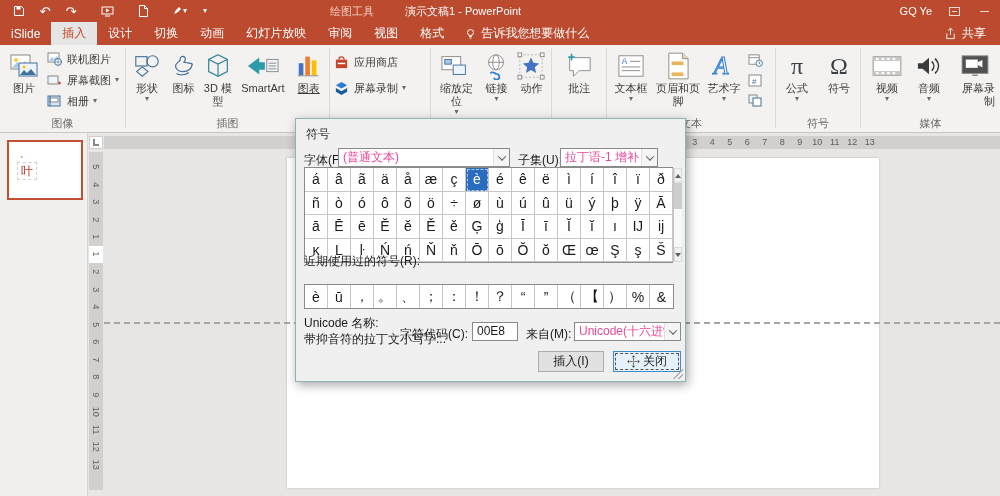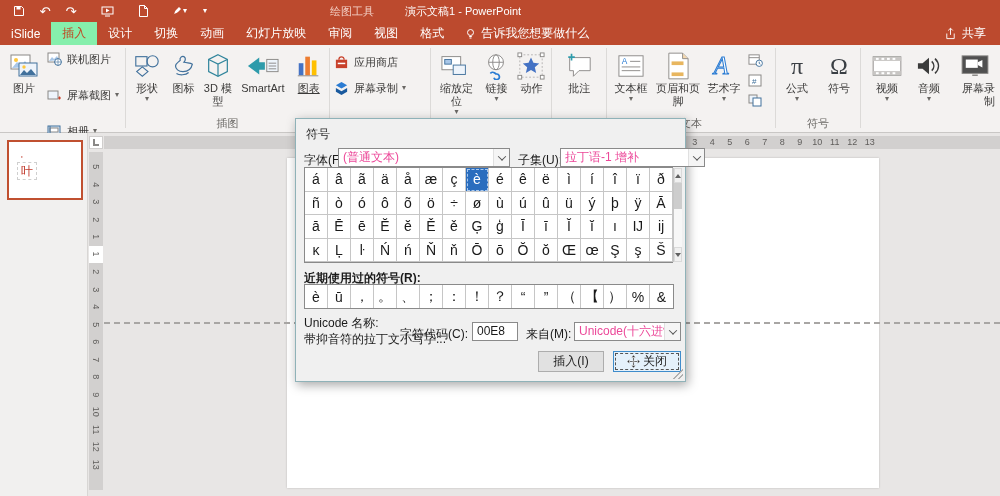--- a/index.html
+++ b/index.html
@@ -18,33 +18,33 @@
   .tb-right { position:absolute; right:8px; top:0; height:22px; display:flex; align-items:center; gap:14px; }
   .tb-user { font-size:11px; color:#fff; }
   .winbtn { width:16px; height:12px; display:flex; align-items:center; justify-content:center; }
   .ribbon-opt { width:11px; height:9px; border:1px solid #f0d7cf; position:relative; }
   .ribbon-opt::after { content:""; position:absolute; left:2px; top:3px; width:5px; height:1px; background:#f0d7cf; }
   .min-glyph { width:9px; height:1px; background:#f0d7cf; }
 
   
   .tabrow { position:absolute; left:0; top:22px; width:1000px; height:23px; background:#bc4a2e; display:flex; align-items:stretch; }
   .tab { padding:0 11px; display:flex; align-items:center; color:#fff; font-size:12px; cursor:default; white-space:nowrap; }
-  .tab.active { background:#86efac; color:#c3431f; }
+  .tab.active { background:#e5e5e5; color:#c3431f; }
   .tellme { display:flex; align-items:center; gap:5px; color:#fff; padding:0 10px; font-size:12px; white-space:nowrap; }
   .tab-right { margin-left:auto; display:flex; align-items:center; gap:5px; padding-right:14px; color:#fff; font-size:12px; }
 
   
   .ribbon { position:absolute; left:0; top:45px; width:1000px; height:88px; background:#f4f2f1; border-bottom:1px solid #c9c7c5; display:flex; }
   .rgroup { display:flex; flex-direction:column; height:100%; }
   .gbody { flex:1; display:flex; align-items:flex-start; padding:3px 3px 0 3px; gap:1px; }
   .glabel { height:16px; text-align:center; font-size:11px; color:#6a6865; line-height:14px; }
   .gsep { width:1px; background:#dcdad8; margin:3px 0 4px 0; }
   .rbtn { display:flex; flex-direction:column; align-items:center; text-align:center; padding:2px 2px 0 2px; font-size:11px; color:#3b3a39; line-height:13px; }
   .rbtn .ric { height:32px; display:flex; align-items:center; justify-content:center; }
-  .rcol { display:flex; flex-direction:column; justify-content:flex-start; gap:18px; padding-top:2px; }
+  .rcol { display:flex; flex-direction:column; justify-content:flex-start; gap:3px; padding-top:2px; }
   .rsm { display:flex; align-items:center; gap:4px; font-size:11px; color:#3b3a39; height:18px; white-space:nowrap; }
   .rsm .sic { width:17px; height:16px; display:flex; align-items:center; justify-content:center; }
   .dd { font-size:8px; color:#6a6865; line-height:8px; }
   .two-line { width:46px; }
   .glyph-ic { font-size:24px; color:#3a3f44; font-family:"Liberation Serif","DejaVu Serif",serif; }
   .rcol-mini { display:flex; flex-direction:column; gap:2px; padding-top:3px; }
   .mini { width:20px; height:18px; display:flex; align-items:center; justify-content:center; border:1px solid transparent; }
 
   
   .main { position:absolute; left:0; top:133px; width:1000px; height:363px; background:#e8e6e5; }
@@ -74,21 +74,21 @@
   .symgrid-wrap { position:absolute; left:8px; top:48px; width:369px; height:96px; border:1px solid #8a8a8a; background:#fff; display:flex; }
   .symgrid { display:grid; grid-template-columns:repeat(16,23px); grid-auto-rows:23.5px; }
   .symcell { border-right:1px solid #c6c6c6; border-bottom:1px solid #c6c6c6; display:flex; align-items:center; justify-content:center; font-size:14px; color:#1a1a1a; background:#fff; }
   .symcell.selected { background:#2a6dbe; color:#fff; outline:1px dashed #a9c9ef; outline-offset:-2px; }
   .sb { width:14px; background:#f0f0f0; border-left:1px solid #c6c6c6; display:flex; flex-direction:column; }
   .sb-btn { height:15px; background:#f0f0f0; border:1px solid #dadada; display:flex; align-items:center; justify-content:center; }
   .tri-up { width:0; height:0; border-left:3px solid transparent; border-right:3px solid transparent; border-bottom:4px solid #606060; }
   .tri-dn { width:0; height:0; border-left:3px solid transparent; border-right:3px solid transparent; border-top:4px solid #606060; }
   .sb-track { flex:1; position:relative; background:#f7f7f7; }
   .sb-thumb { position:absolute; left:0; top:0; width:100%; height:26px; background:#cdcdcd; }
-  .recent-label { position:absolute; left:8px; top:151px; font-size:12px; color:#1a1a1a;font-weight:bold; }
+  .recent-label { position:absolute; left:8px; top:134px; font-size:12px; color:#1a1a1a; }
   .recent-row { position:absolute; left:8px; top:165px; display:flex; border:1px solid #8a8a8a; background:#fff; }
   .recent-row .symcell { width:23px; height:23px; border-bottom:none; }
   .recent-row .symcell:last-child { border-right:none; }
   .uni-label { position:absolute; left:8px; top:196px; font-size:12px; color:#1a1a1a; }
   .uni-value { position:absolute; left:8px; top:212px; font-size:12px; color:#1a1a1a; max-width:150px; white-space:nowrap; overflow:hidden; }
   .cc-label { position:absolute; left:104px; top:207px; font-size:12px; color:#1a1a1a; }
   .cc-input { position:absolute; left:176px; top:203px; width:46px; height:19px; background:#fff; border:1px solid #8a8a8a; font-size:12px; padding-left:4px; line-height:17px; color:#1a1a1a; }
   .from-label { position:absolute; left:230px; top:207px; font-size:12px; color:#1a1a1a; }
   .dlg-buttons { position:absolute; left:0; top:232px; width:100%; height:24px;text-align:right; }
   .btn { position:absolute; height:21px; background:#e1e1e1; border:1px solid #adadad; font-size:12px; color:#1a1a1a; display:flex; align-items:center; justify-content:center; gap:3px; }
@@ -134,20 +134,29 @@
             <path d="M2 10c2-1 1-3 3-5l3-3 2 2-3 3c-2 2-4 1-5 3z" fill="#fff"></path>
           </svg>
         <span class="dd" style="color:#fff">▾</span>
       </div>
       <div class="qbtn">
         <span class="dd" style="color:#fff">▾</span>
       </div>
     </div>
     <div class="tb-context">绘图工具</div>
     <div class="tb-doc">演示文稿1 - PowerPoint</div>
+    <div class="tb-right">
+      <span class="tb-user">GQ Ye</span>
+      <span class="winbtn">
+          <span class="ribbon-opt"></span>
+        </span>
+      <span class="winbtn">
+          <span class="min-glyph"></span>
+        </span>
+    </div>
   </div>
 
   <div class="tabrow">
     <div style="display:flex;">
 
     <div class="tab">iSlide</div>
         <div class="tab active">插入</div>
         <div class="tab">设计</div>
         <div class="tab">切换</div>
         <div class="tab">动画</div>
@@ -487,20 +496,21 @@
             <svg width="28" height="24" viewBox="0 0 30 26">
                 <rect x="1" y="2" width="28" height="19" fill="#505050" stroke="#8a8886"></rect>
                 <rect x="5" y="6" width="13" height="9" fill="#fff"></rect>
                 <path d="M18 9l5-2.5v8L18 12z" fill="#fff"></path>
                 <path d="M12 23h6" stroke="#8a8886" stroke-width="1.6"></path>
               </svg>
           </div>
           <span>屏幕录制</span>
         </div>
       </div>
+      <div class="glabel">媒体</div>
     </div>
   </div>
 
   <div class="main">
     <div class="thumbs">
       <div class="thumb">
         <span class="thumb-quote">'</span>
         <span class="thumb-textbox">叶</span>
       </div>
     </div>
@@ -590,21 +600,21 @@
     <div class="dlg-title">符号</div>
 
     <span class="dlg-label" style="left:8px; top:33px;">字体(F):</span>
     <div class="combo" style="left:42px; top:29px; width:172px;">
       <span class="cval">(普通文本)</span>
       <span class="carr">
           <span class="chev"></span>
         </span>
     </div>
     <span class="dlg-label" style="left:222px; top:33px;">子集(U):</span>
-    <div class="combo" style="left:264px; top:29px; width:145px;">
+    <div class="combo" style="left:264px; top:29px; width:98px;">
       <span class="cval">拉丁语-1 增补</span>
       <span class="carr">
           <span class="chev"></span>
         </span>
     </div>
 
     <div class="symgrid-wrap">
       <div class="symgrid">
 
       <div class="symcell">á</div>

